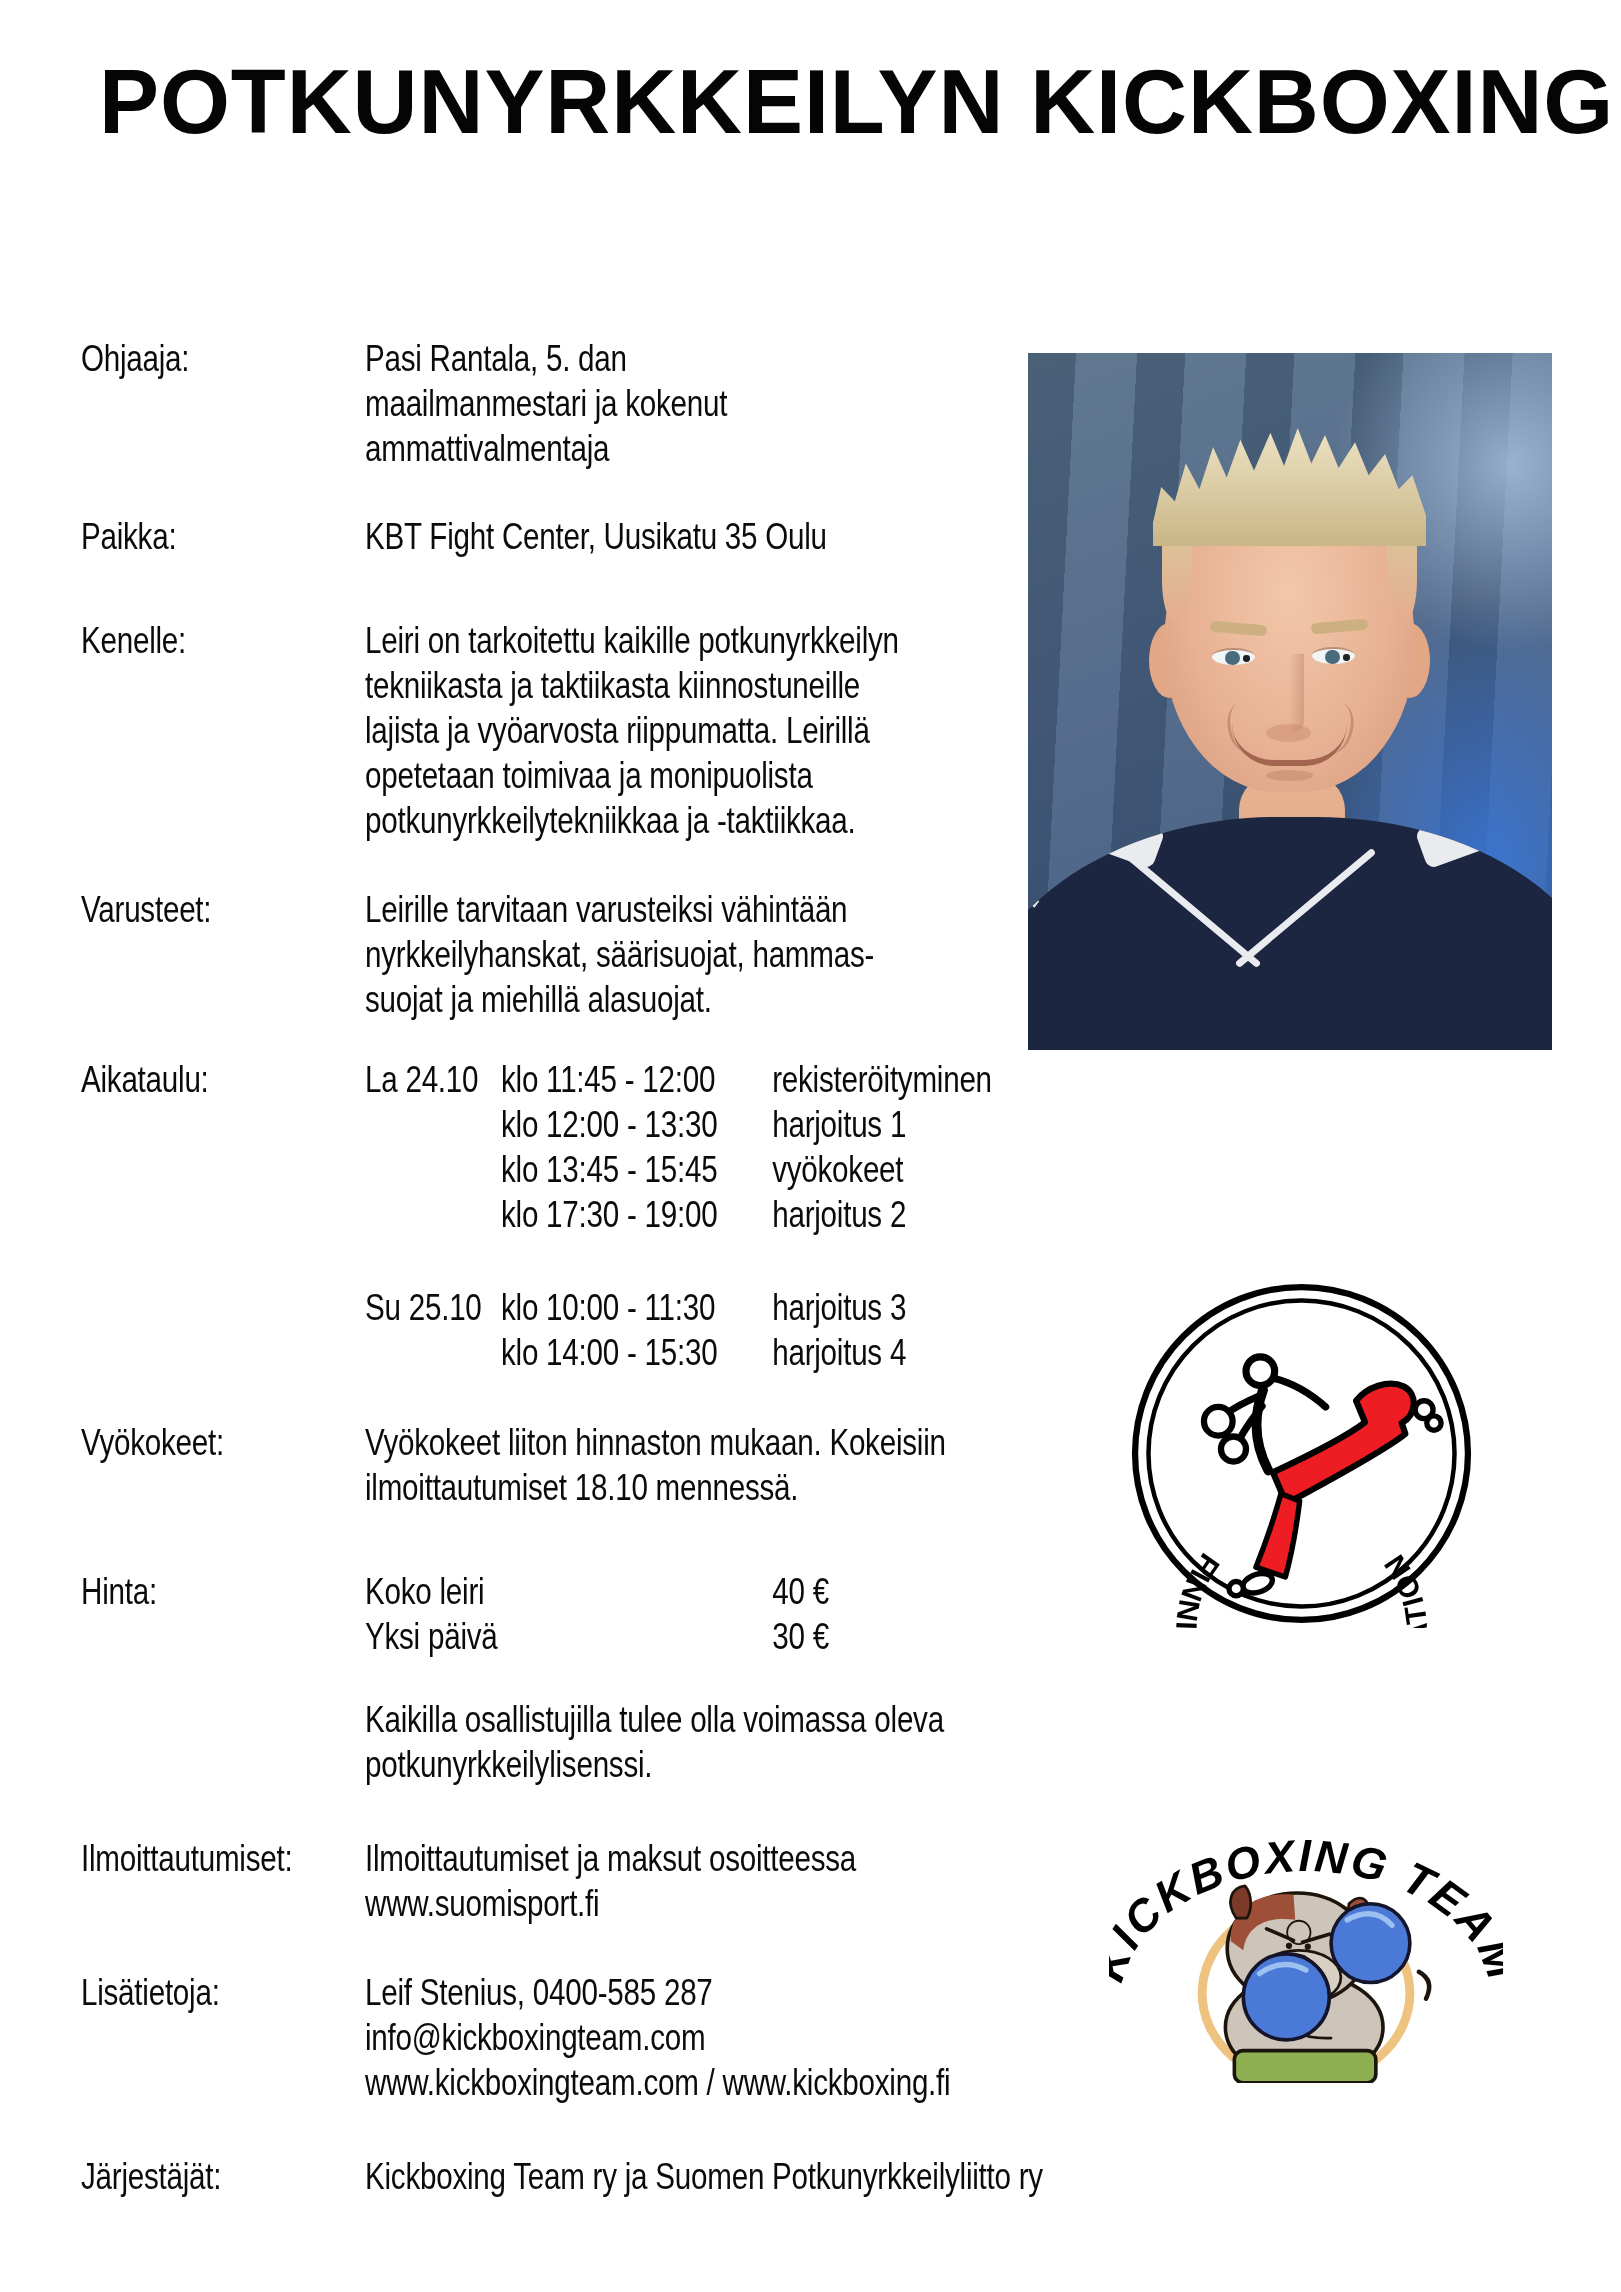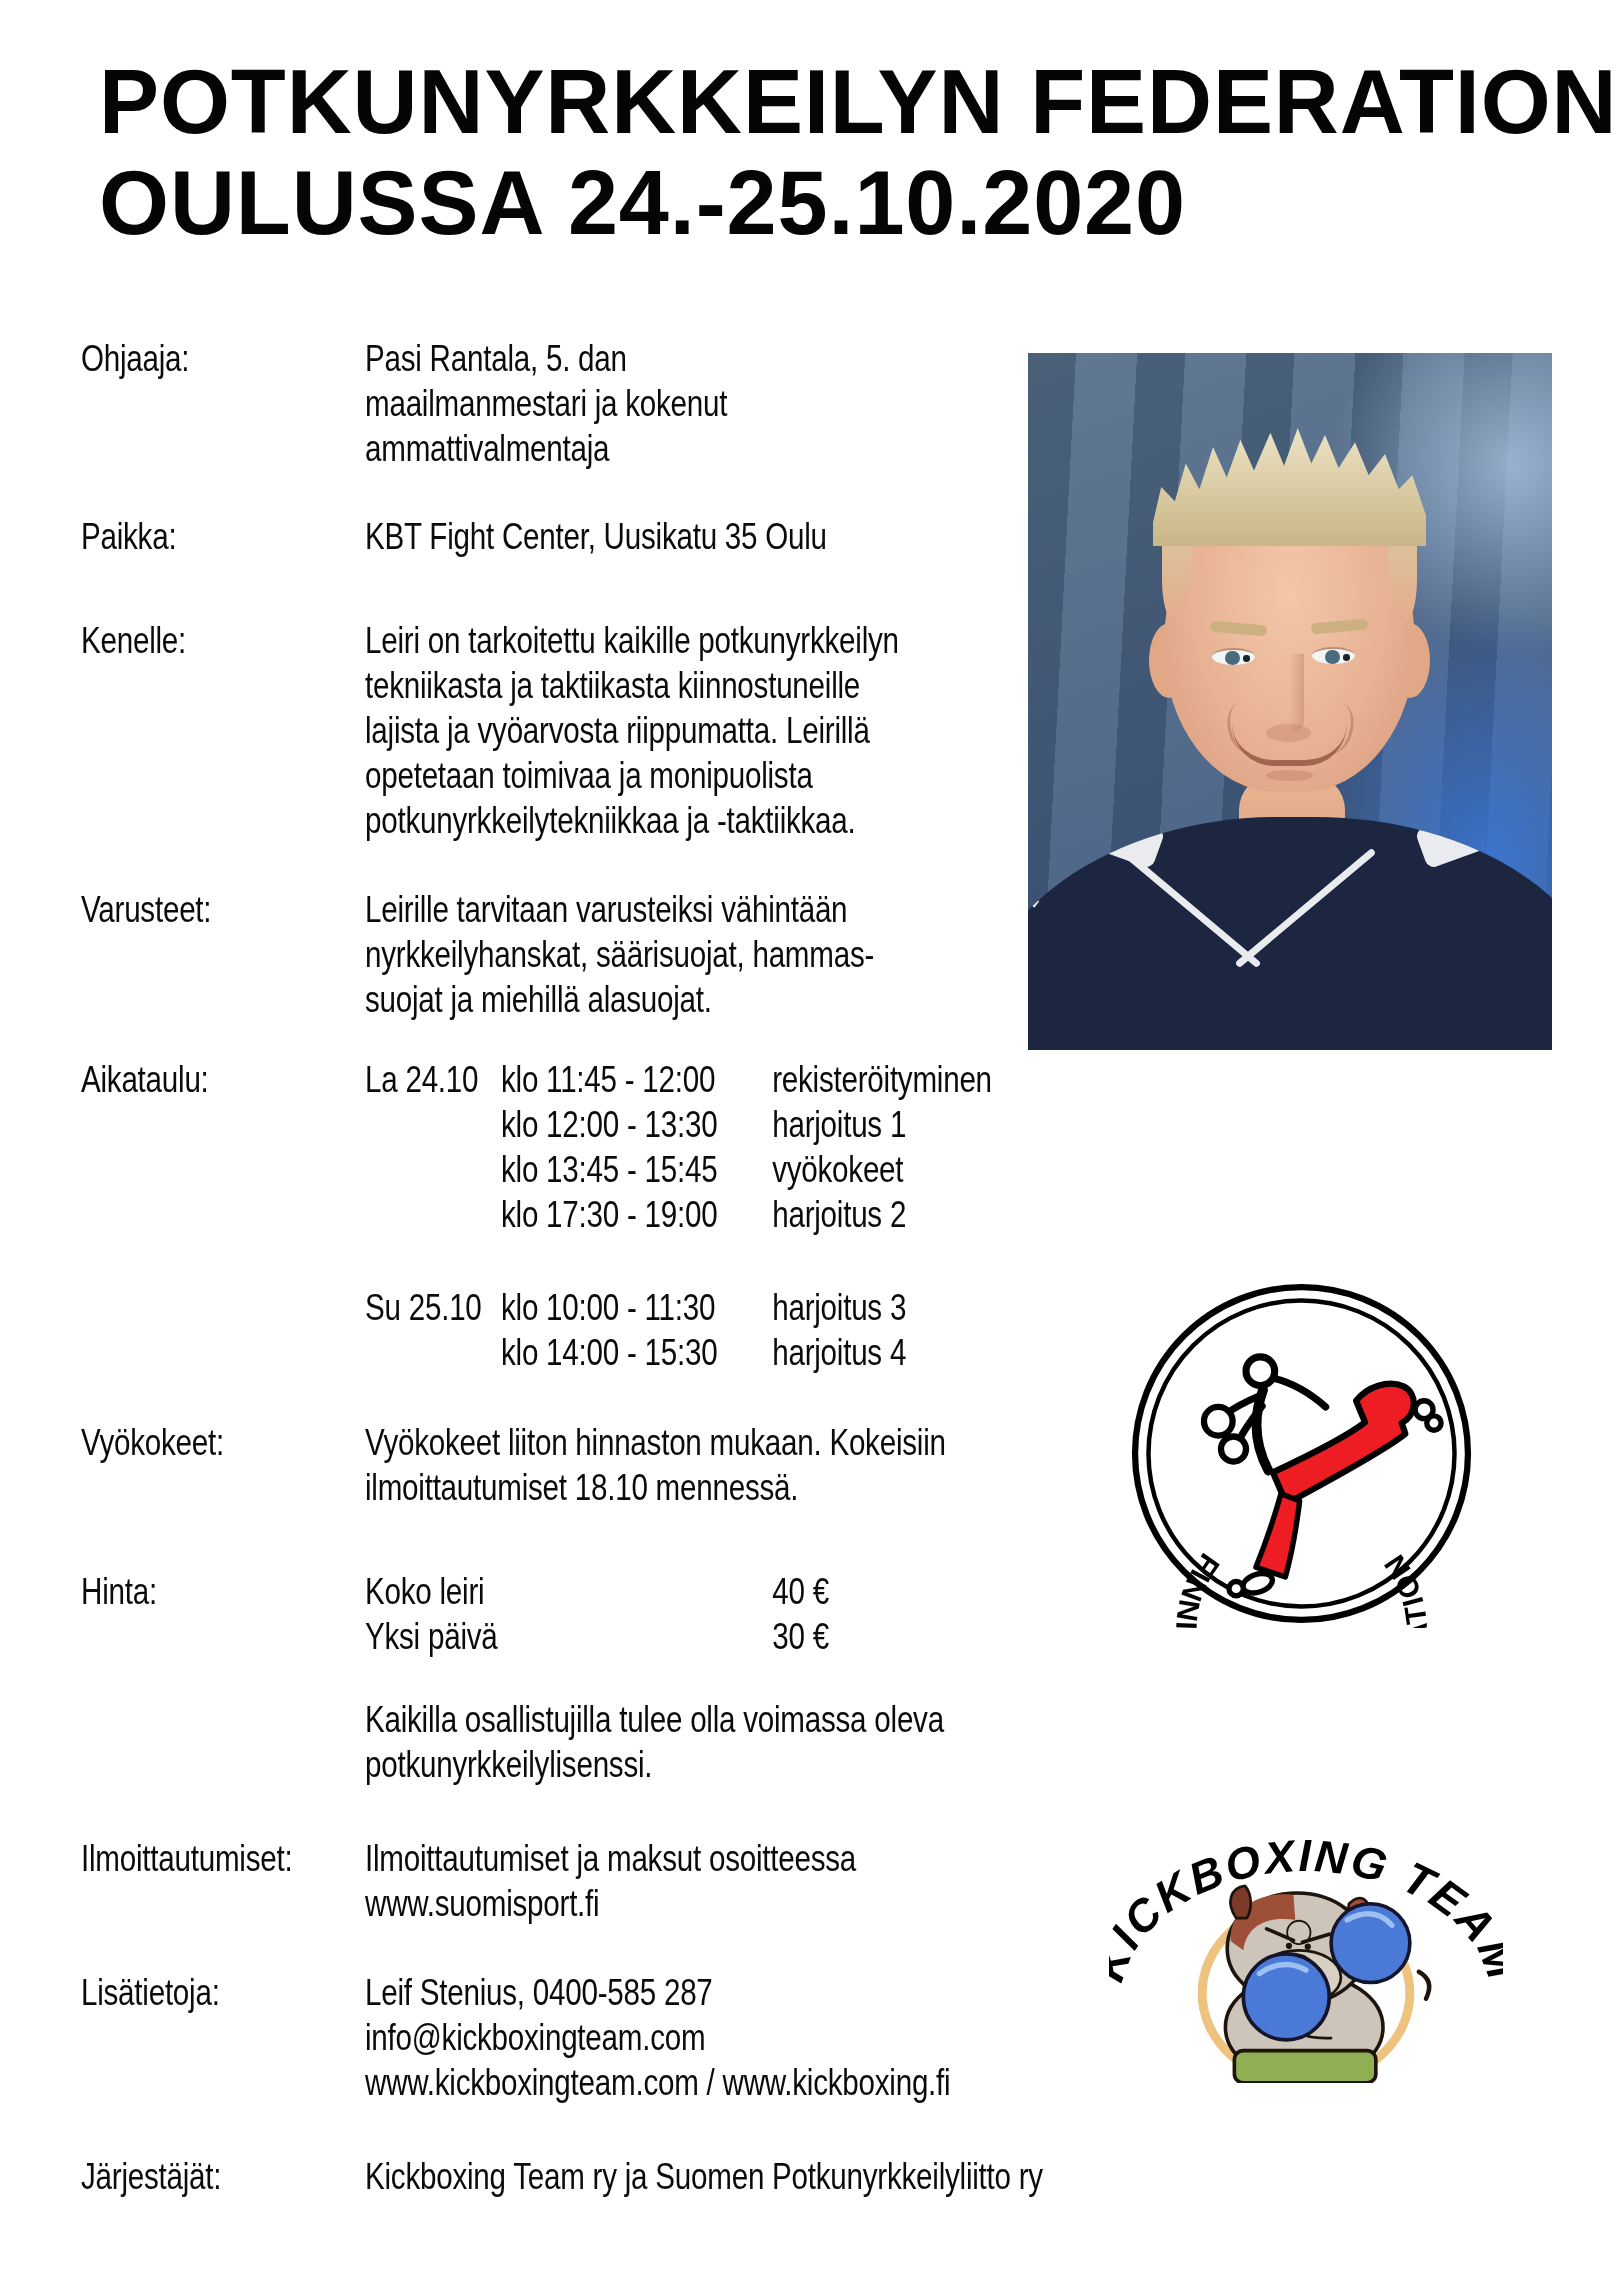--- a/index.html
+++ b/index.html
@@ -74,22 +74,21 @@
   
   .fkf-logo{position:absolute;left:1127px;top:1279px;}
   .team-logo{position:absolute;left:1109px;top:1823px;}
 </style>
 </head>
 <body>
 
 <div class="page">
 
   <h1 class="title">
-    <div>POTKUNYRKKEILYN FEDERATION</div>
-    <div>OULUSSA 24.-25.10.2020</div>
+    <div>POTKUNYRKKEILYN KICKBOXING</div>
   </h1>
 
   <section class="sec" style="top:336px">
     <div class="label">Ohjaaja:</div>
     <div class="content">
       <div class="tline">Pasi Rantala, 5. dan</div>
       <div class="tline">maailmanmestari ja kokenut</div>
       <div class="tline">ammattivalmentaja</div>
     </div>
   </section>

